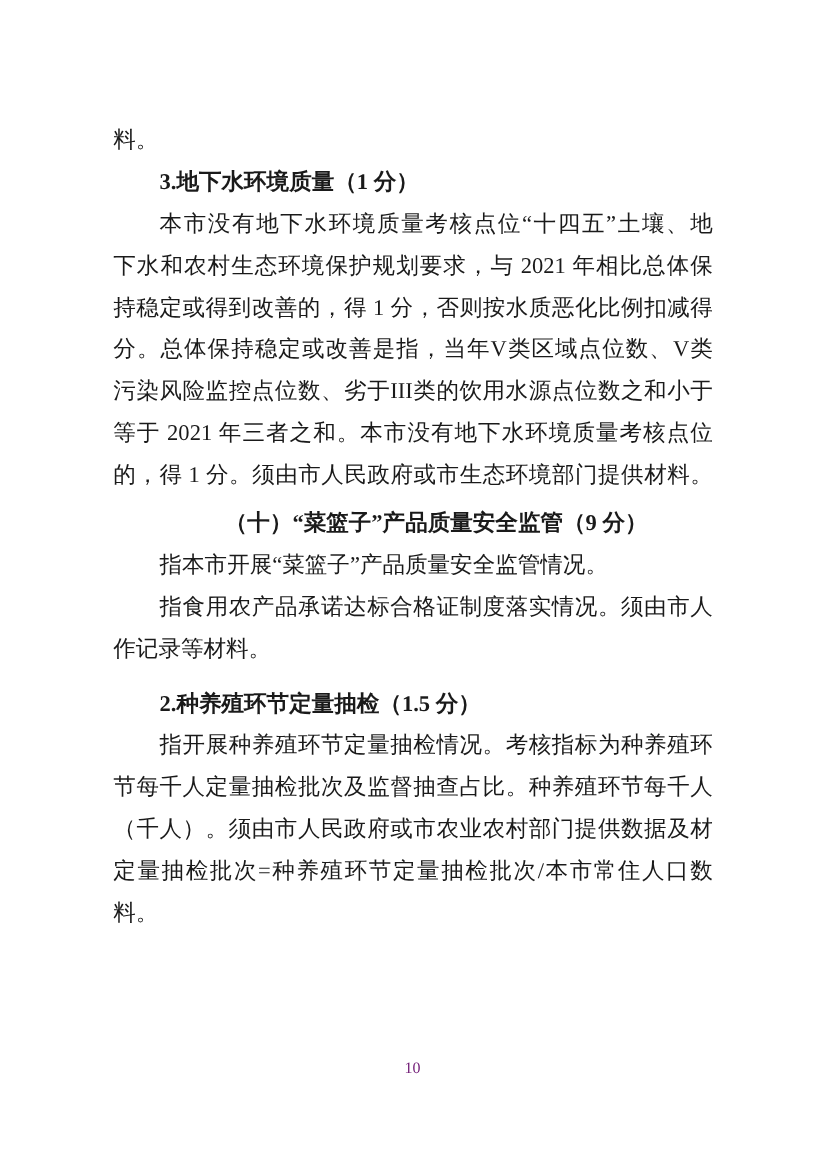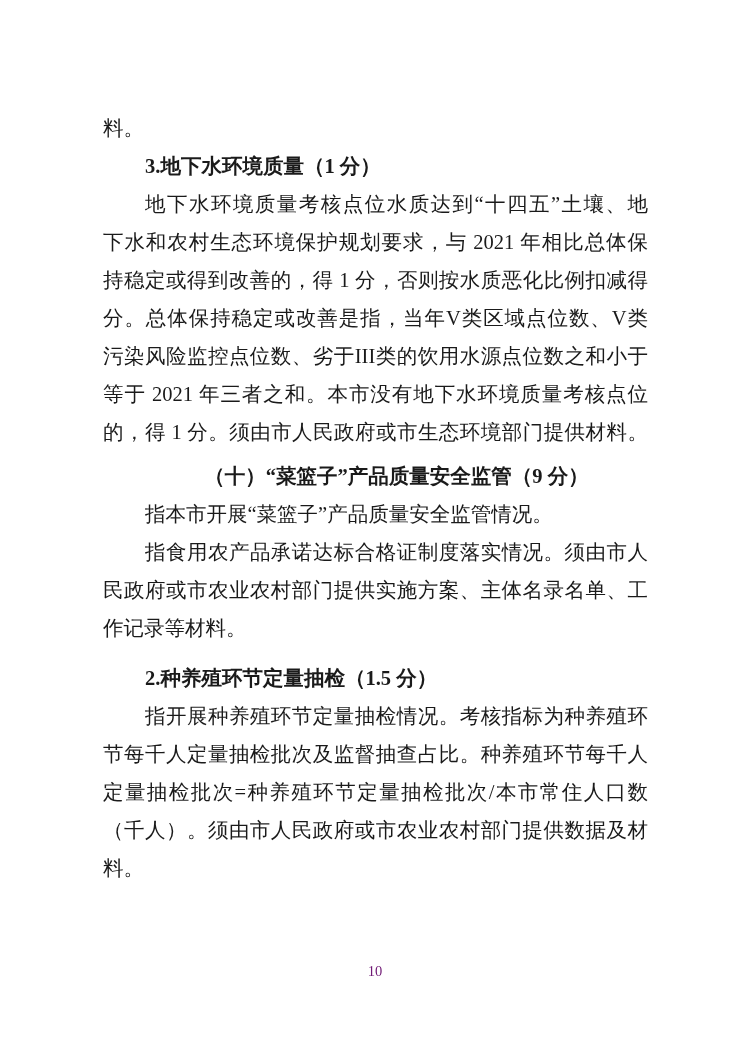--- a/index.html
+++ b/index.html
@@ -54,44 +54,43 @@
 
 <div class="page">
   <div class="doc-body">
       <div class="block paragraph">
         <div class="line">料。</div>
       </div>
       <div class="block heading">
         <div class="line indent">3.地下水环境质量（1 分）</div>
       </div>
       <div class="block paragraph">
-        <div class="line indent fill">地下水环境质量考核点位水质达到“十四五”土壤、地</div>
+        <div class="line indent fill">本市没有地下水环境质量考核点位“十四五”土壤、地</div>
         <div class="line fill">下水和农村生态环境保护规划要求，与 2021 年相比总体保</div>
         <div class="line fill">持稳定或得到改善的，得 1 分，否则按水质恶化比例扣减得</div>
         <div class="line fill">分。总体保持稳定或改善是指，当年V类区域点位数、V类</div>
         <div class="line fill">污染风险监控点位数、劣于III类的饮用水源点位数之和小于</div>
         <div class="line fill">等于 2021 年三者之和。本市没有地下水环境质量考核点位</div>
         <div class="line fill">的，得 1 分。须由市人民政府或市生态环境部门提供材料。</div>
       </div>
       <div class="block heading" style="margin-top: 6px; text-align: center;">
         <div class="line indent">（十）“菜篮子”产品质量安全监管（9 分）</div>
       </div>
       <div class="block paragraph">
         <div class="line indent">指本市开展“菜篮子”产品质量安全监管情况。</div>
       </div>
       <div class="block paragraph">
         <div class="line indent fill">指食用农产品承诺达标合格证制度落实情况。须由市人</div>
-        <div class="line fill">民政府或市农业农村部门提供实施方案、主体名录名单、工</div>
         <div class="line">作记录等材料。</div>
       </div>
       <div class="block heading" style="margin-top: 12px;">
         <div class="line indent">2.种养殖环节定量抽检（1.5 分）</div>
       </div>
       <div class="block paragraph">
         <div class="line indent fill">指开展种养殖环节定量抽检情况。考核指标为种养殖环</div>
         <div class="line fill">节每千人定量抽检批次及监督抽查占比。种养殖环节每千人</div>
+        <div class="line fill">（千人）。须由市人民政府或市农业农村部门提供数据及材</div>
         <div class="line fill">定量抽检批次=种养殖环节定量抽检批次/本市常住人口数</div>
-        <div class="line fill">（千人）。须由市人民政府或市农业农村部门提供数据及材</div>
         <div class="line">料。</div>
       </div>
     </div>
   <div class="page-number">10</div>
 </div>
 
 </body></html>

